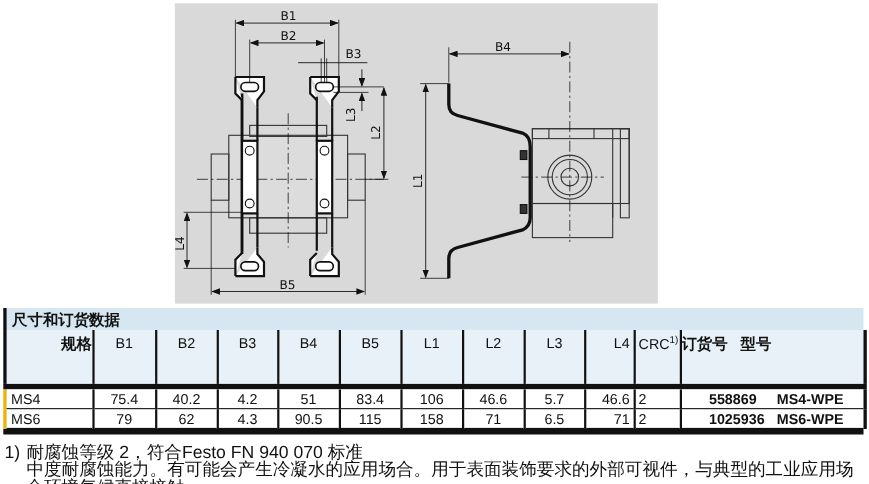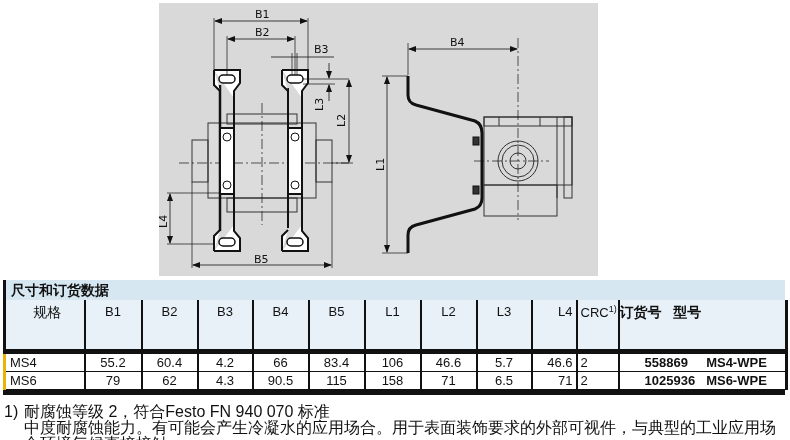--- a/index.html
+++ b/index.html
@@ -20,21 +20,21 @@
   .title-row {
     height: 20px; background: #d6e7f1; border-left: 3px solid #111;
     font-size: 14px; font-weight: bold; line-height: 20px; padding-left: 5px;
   }
   table { border-collapse: collapse; width: 782px; table-layout: fixed; }
   th, td { padding: 0; font-weight: normal; }
   thead th {
     background: #e7f1f7; height: 45px; vertical-align: top; padding-top: 4px;
     font-size: 13px; border-left: 2px solid #111; text-align: center;
   }
-  thead th.first { border-left: 3px solid #111; text-align: center; padding-left: 5px; font-weight: normal; font-size: 14px; }
+  thead th.first { border-left: 3px solid #111; text-align: right; padding-left: 5px; font-weight: bold; font-size: 14px; }
   thead th.crc { text-align: left; padding-left: 3px; margin-top: 24px; }
   thead th.order { text-align: left; font-weight: bold; font-size: 14px; border-right: 3px solid #111; }
   tbody tr.sep td { height: 5px; background: #111; }
   tbody td {
     height: 17px; font-size: 13px; text-align: center; border-left: 2px solid #111; border-bottom: 1px solid #111;
     background: #fff;
   }
   tbody td.first { border-left: 3px solid #eab308; text-align: left; padding-left: 4px; }
   tbody td.num-right { text-align: right; padding-right: 3px; }
   tbody td.crc { text-align: left; padding-left: 3px; }
@@ -185,24 +185,24 @@
         <th class="crc"><span>CRC</span><sup>1)</sup></th>
         <th class="order" style="white-space:pre">订货号   型号</th>
       </tr>
     </thead>
     <tbody>
       <tr class="sep">
           <td colspan="12" style="border:none;border-left:3px solid #111;border-right:3px solid #111"></td>
         </tr>
       <tr>
         <td class="first">MS4</td>
-        <td>55.2</td>
-        <td>60.4</td>
+        <td>75.4</td>
+        <td>40.2</td>
         <td>4.2</td>
-        <td>66</td>
+        <td>51</td>
         <td>83.4</td>
         <td>106</td>
         <td>46.6</td>
         <td>5.7</td>
         <td class="num-right">46.6</td>
         <td class="crc">2</td>
         <td class="order"><span class="pn">558869</span> <span>MS4-WPE</span></td>
       </tr>
       <tr>
         <td class="first">MS6</td>

